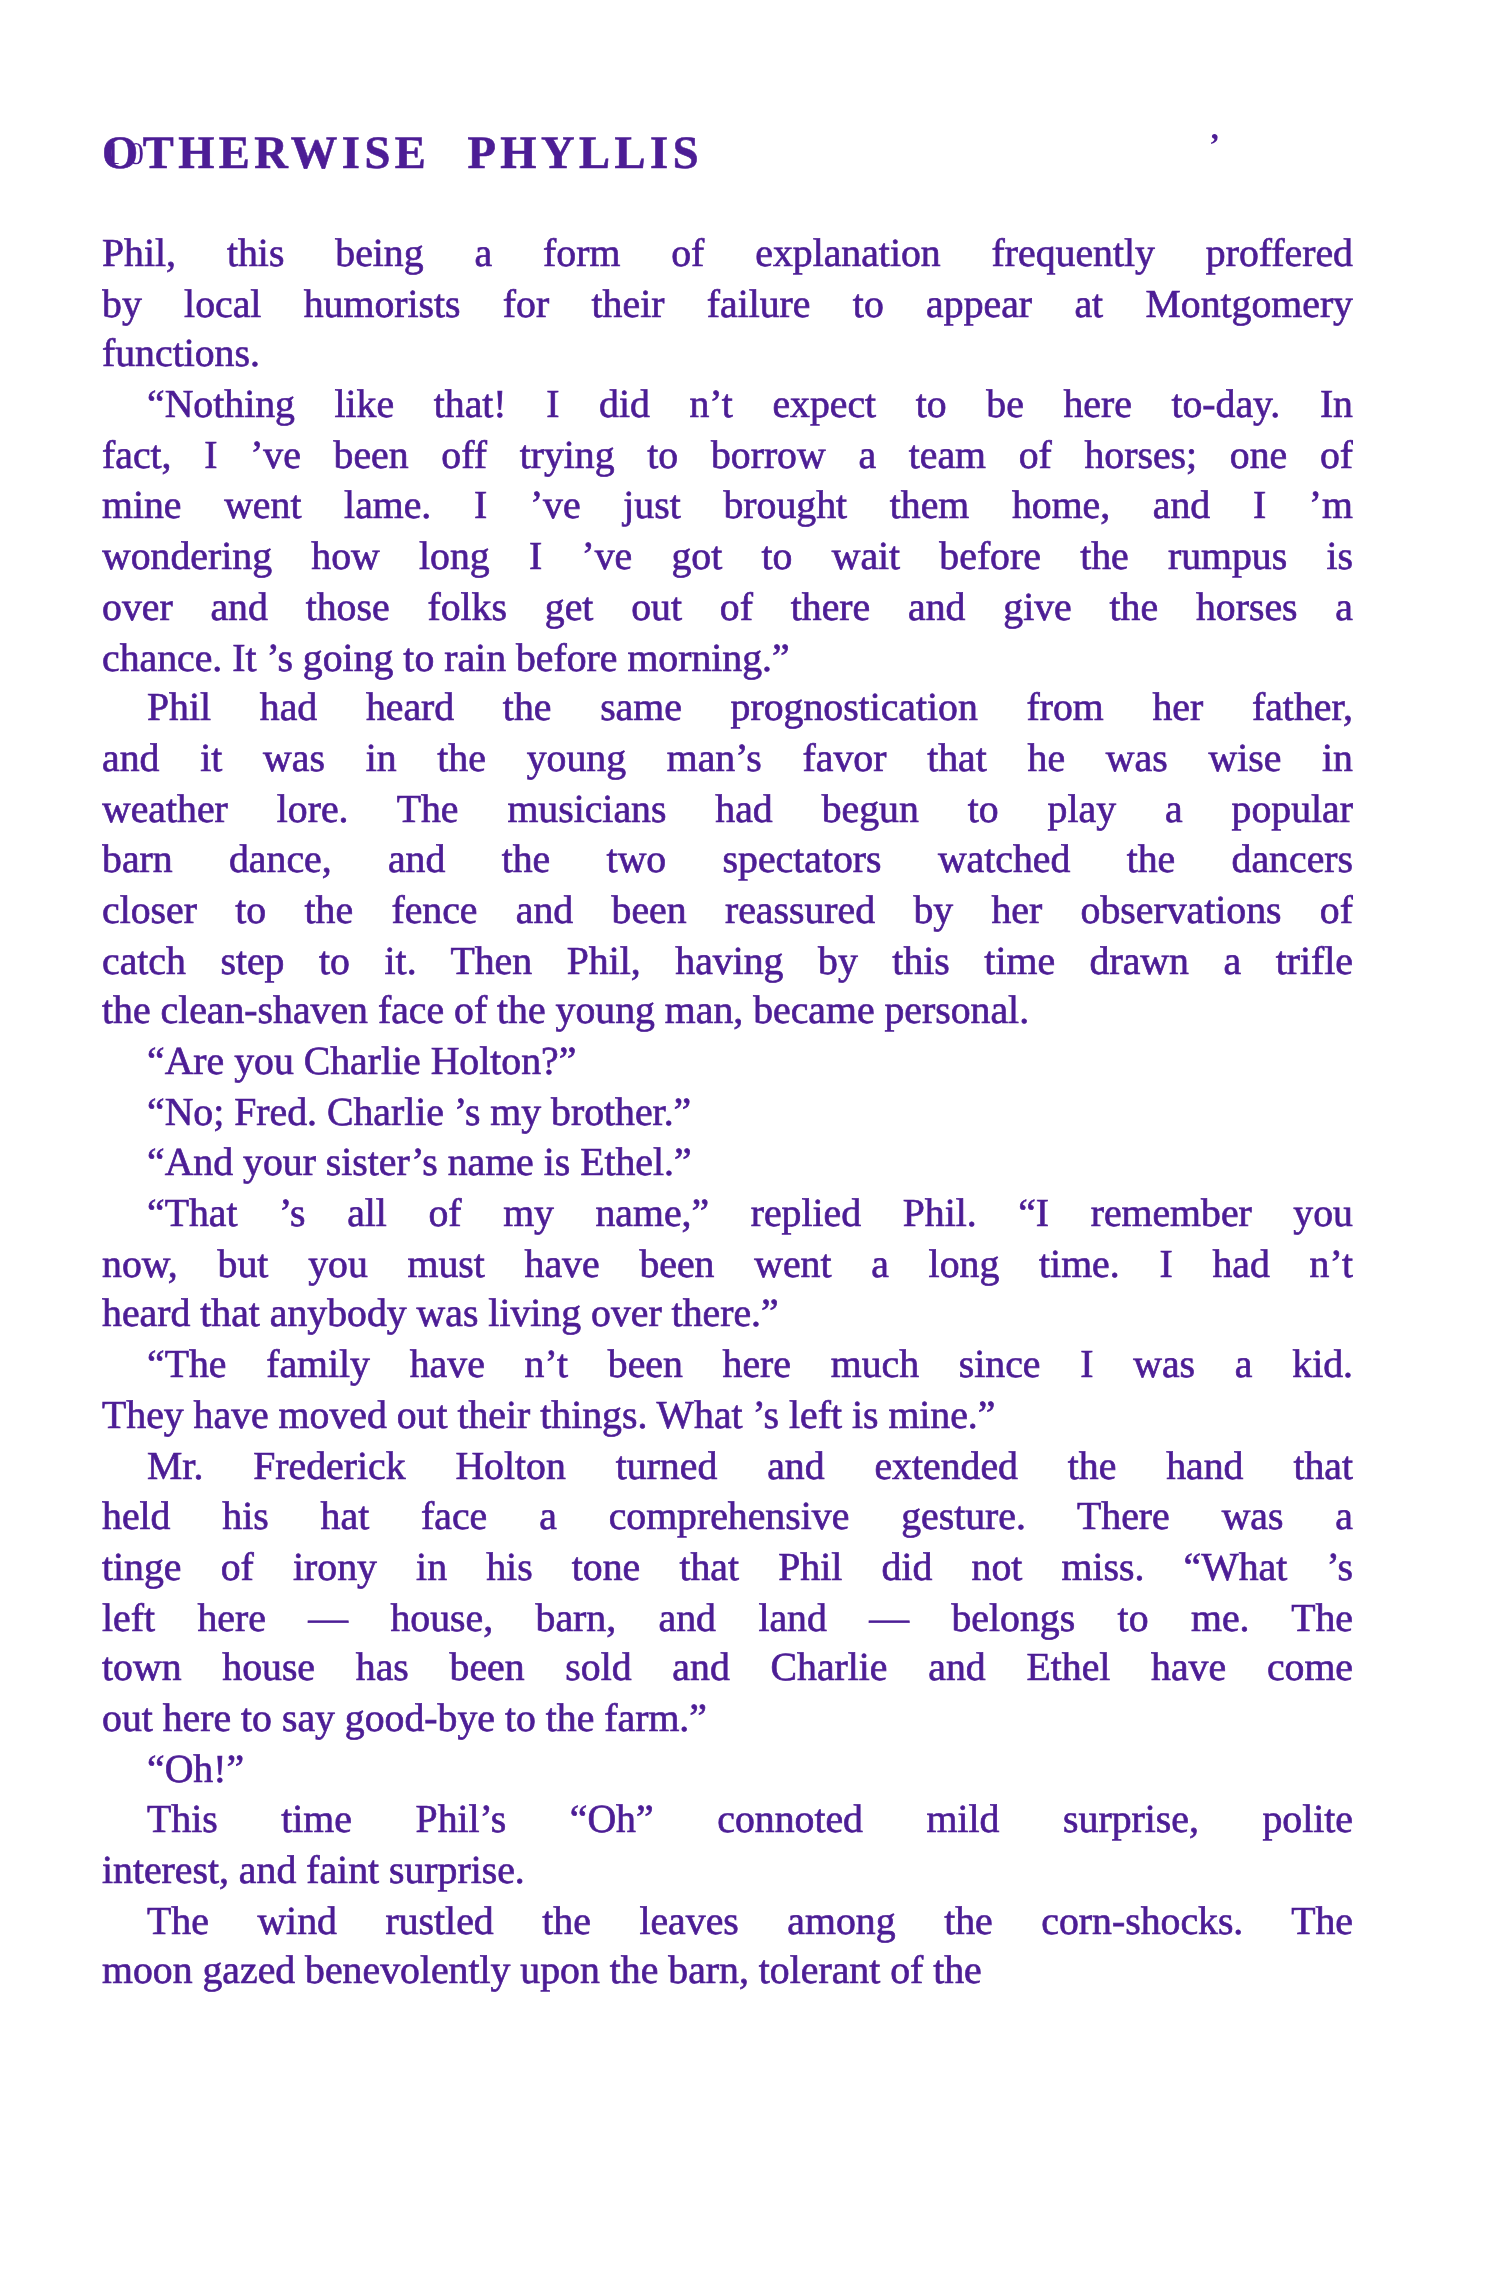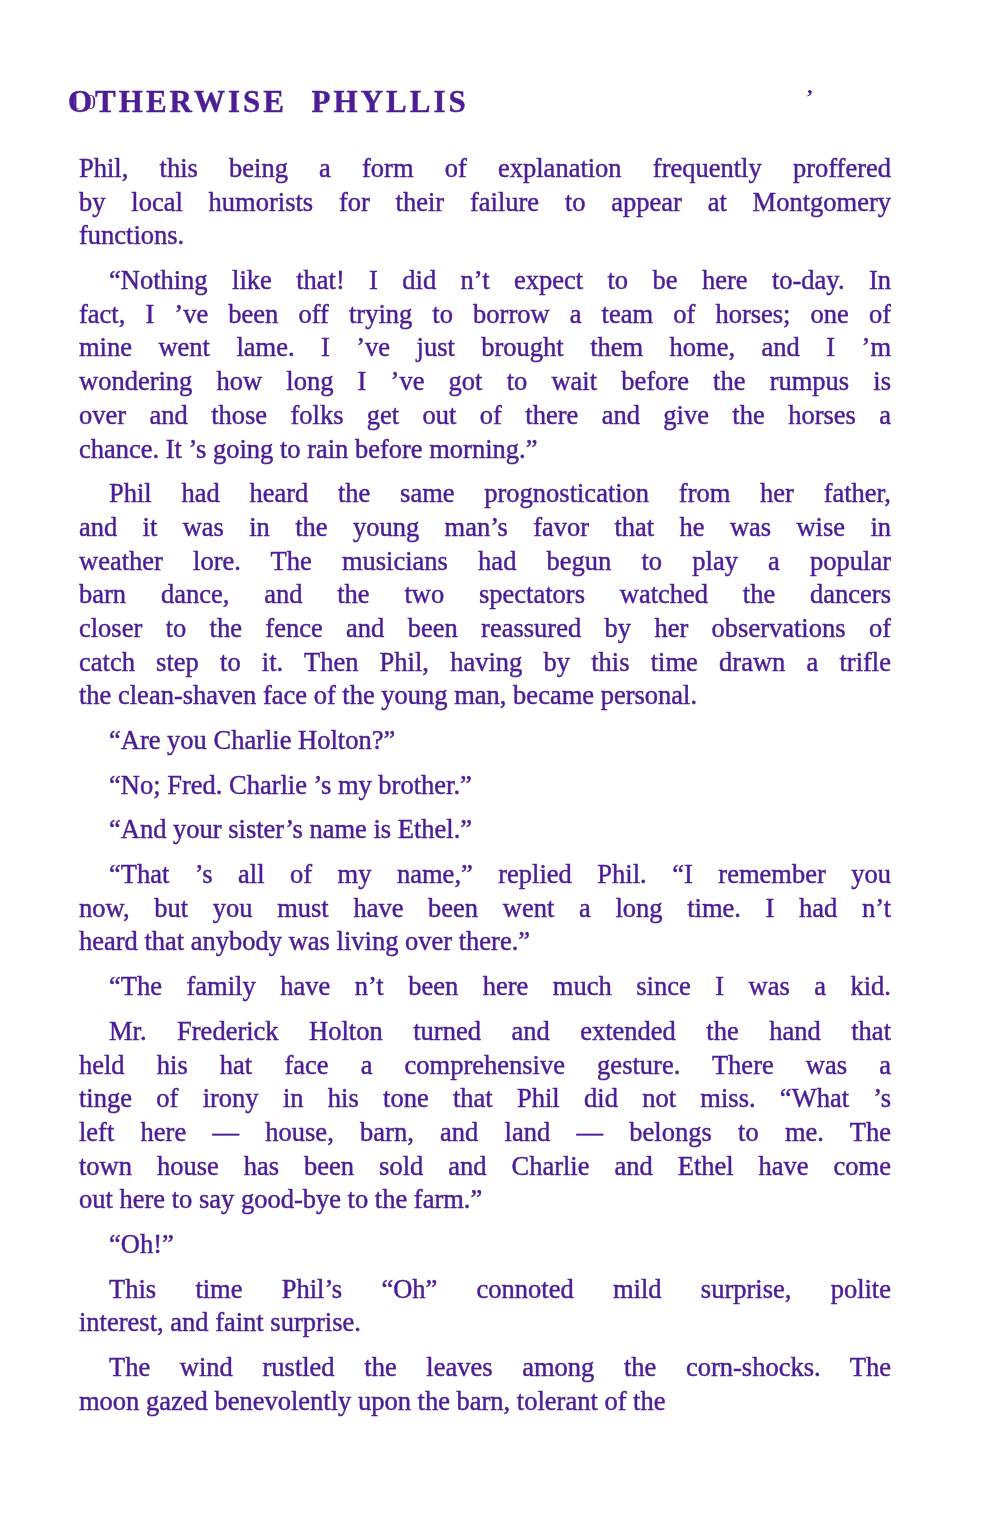--- a/index.html
+++ b/index.html
@@ -37,21 +37,21 @@
     left: 806px;
     top: 84px;
     font-size: 22px;
     font-weight: bold;
   }
   .text-block {
     margin: 22px 98px 0 68px;
     font-size: 26.5px;
     -webkit-text-stroke: 0.45px currentColor;
   }
-  .para { margin: 11px; }
+  .para { margin: 0; }
   .line {
     line-height: 33.7px;
     height: 33.7px;
     overflow: hidden;
     text-align: justify;
     text-align-last: justify;
   }
   .line.last { text-align-last: left; }
   .para.indent .line.first { text-indent: 30px; }
 </style>
@@ -96,20 +96,21 @@
       <div class="para indent">
         <div class="line first last">“And your sister’s name is Ethel.”</div>
       </div>
       <div class="para indent">
         <div class="line first">“That ’s all of my name,” replied Phil.  “I remember you</div>
         <div class="line">now, but you must have been went a long time.  I had n’t</div>
         <div class="line last">heard that anybody was living over there.”</div>
       </div>
       <div class="para indent">
         <div class="line first">“The family have n’t been here much since I was a kid.</div>
+        <div class="line last">They have moved out their things.  What ’s left is mine.”</div>
       </div>
       <div class="para indent">
         <div class="line first">Mr. Frederick Holton turned and extended the hand that</div>
         <div class="line">held his hat face a comprehensive gesture.  There was a</div>
         <div class="line">tinge of irony in his tone that Phil did not miss.  “What ’s</div>
         <div class="line">left here — house, barn, and land — belongs to me.  The</div>
         <div class="line">town house has been sold and Charlie and Ethel have come</div>
         <div class="line last">out here to say good-bye to the farm.”</div>
       </div>
       <div class="para indent">

